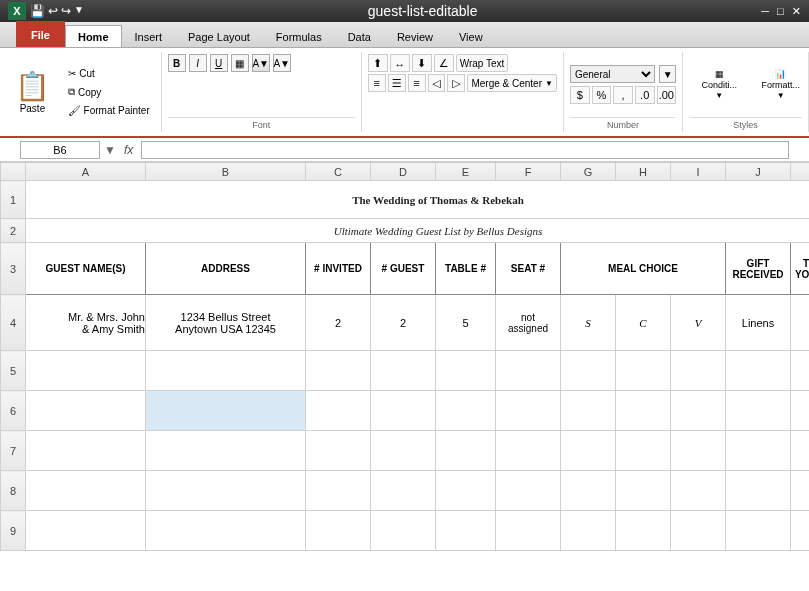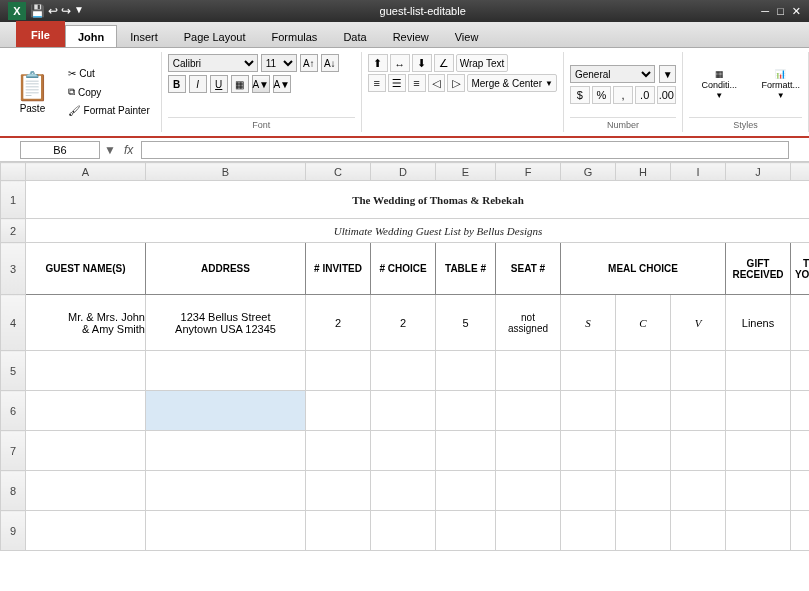--- a/index.html
+++ b/index.html
@@ -217,31 +217,31 @@
 <div class="title-bar">
   <div class="title-bar-left">
     <span style="background:#1e7145;color:#fff;font-weight:bold;width:18px;height:18px;display:inline-flex;align-items:center;justify-content:center;font-size:11px;">X</span>
     <span style="display:flex;gap:3px;">
       <span style="font-size:12px;cursor:pointer;">💾</span>
       <span style="font-size:12px;cursor:pointer;">↩</span>
       <span style="font-size:12px;cursor:pointer;">↪</span>
       <span style="font-size:10px;cursor:pointer;">▼</span>
     </span>
   </div>
-  <span style="font-size:11px;">guest-list-editable</span>
+  <span style="font-size:14px;">guest-list-editable</span>
   <div style="display:flex;gap:8px;">
     <span style="cursor:pointer;">─</span>
     <span style="cursor:pointer;">□</span>
     <span style="cursor:pointer;">✕</span>
   </div>
 </div>
 
 <div class="ribbon-tabs">
   <div class="ribbon-tab file-tab">File</div>
-  <div class="ribbon-tab active">John</div>
+  <div class="ribbon-tab active">Home</div>
   <div class="ribbon-tab">Insert</div>
   <div class="ribbon-tab">Page Layout</div>
   <div class="ribbon-tab">Formulas</div>
   <div class="ribbon-tab">Data</div>
   <div class="ribbon-tab">Review</div>
   <div class="ribbon-tab">View</div>
 </div>
 
 <div class="ribbon">
 
@@ -263,30 +263,20 @@
         <div class="ribbon-btn-small">
           <span>🖌</span>
           <span>Format Painter</span>
         </div>
       </div>
     </div>
   </div>
 
   <div class="ribbon-group" style="min-width:200px;">
     <div style="display:flex;flex-direction:column;gap:3px;flex:1;">
-      <div class="font-row">
-        <select class="font-select">
-          <option>Calibri</option>
-        </select>
-        <select class="font-size-select">
-          <option>11</option>
-        </select>
-        <button class="font-btn">A↑</button>
-        <button class="font-btn">A↓</button>
-      </div>
       <div class="font-row">
         <button class="font-btn" style="font-weight:bold;">B</button>
         <button class="font-btn" style="font-style:italic;">I</button>
         <button class="font-btn" style="text-decoration:underline;">U</button>
         <button class="font-btn">▦</button>
         <button class="font-btn" style="background:linear-gradient(#f9f9f9,#e0e0e0);">A▼</button>
         <button class="font-btn">A▼</button>
       </div>
     </div>
     <div class="ribbon-group-label">Font</div>
@@ -404,21 +394,21 @@
       <tr style="height:24px;">
         <td class="row-header">2</td>
         <td colspan="11" class="cell-subtitle">Ultimate Wedding Guest List by Bellus Designs</td>
       </tr>
 
       <tr style="height:52px;">
         <td class="row-header">3</td>
         <td class="cell-header" style="font-size:10px;font-weight:bold;border:1px solid #888;">GUEST NAME(S)</td>
         <td class="cell-header" style="font-size:10px;font-weight:bold;border:1px solid #888;">ADDRESS</td>
         <td class="cell-header" style="font-size:10px;font-weight:bold;border:1px solid #888;text-align:center;"># INVITED</td>
-        <td class="cell-header" style="font-size:10px;font-weight:bold;border:1px solid #888;text-align:center;"># CHOICE</td>
+        <td class="cell-header" style="font-size:10px;font-weight:bold;border:1px solid #888;text-align:center;"># GUEST</td>
         <td class="cell-header" style="font-size:10px;font-weight:bold;border:1px solid #888;text-align:center;">TABLE #</td>
         <td class="cell-header" style="font-size:10px;font-weight:bold;border:1px solid #888;text-align:center;">SEAT #</td>
         <td colspan="3" class="cell-header" style="font-size:10px;font-weight:bold;border:1px solid #888;text-align:center;">MEAL CHOICE</td>
         <td class="cell-header" style="font-size:10px;font-weight:bold;border:1px solid #888;text-align:center;">GIFT RECEIVED</td>
         <td class="cell-header" style="font-size:10px;font-weight:bold;border:1px solid #888;text-align:center;">THANK YOU SENT</td>
       </tr>
 
       <tr style="height:56px;">
         <td class="row-header">4</td>
         <td class="cell-data" style="text-align:right;white-space:pre-line;">Mr. &amp; Mrs. John

